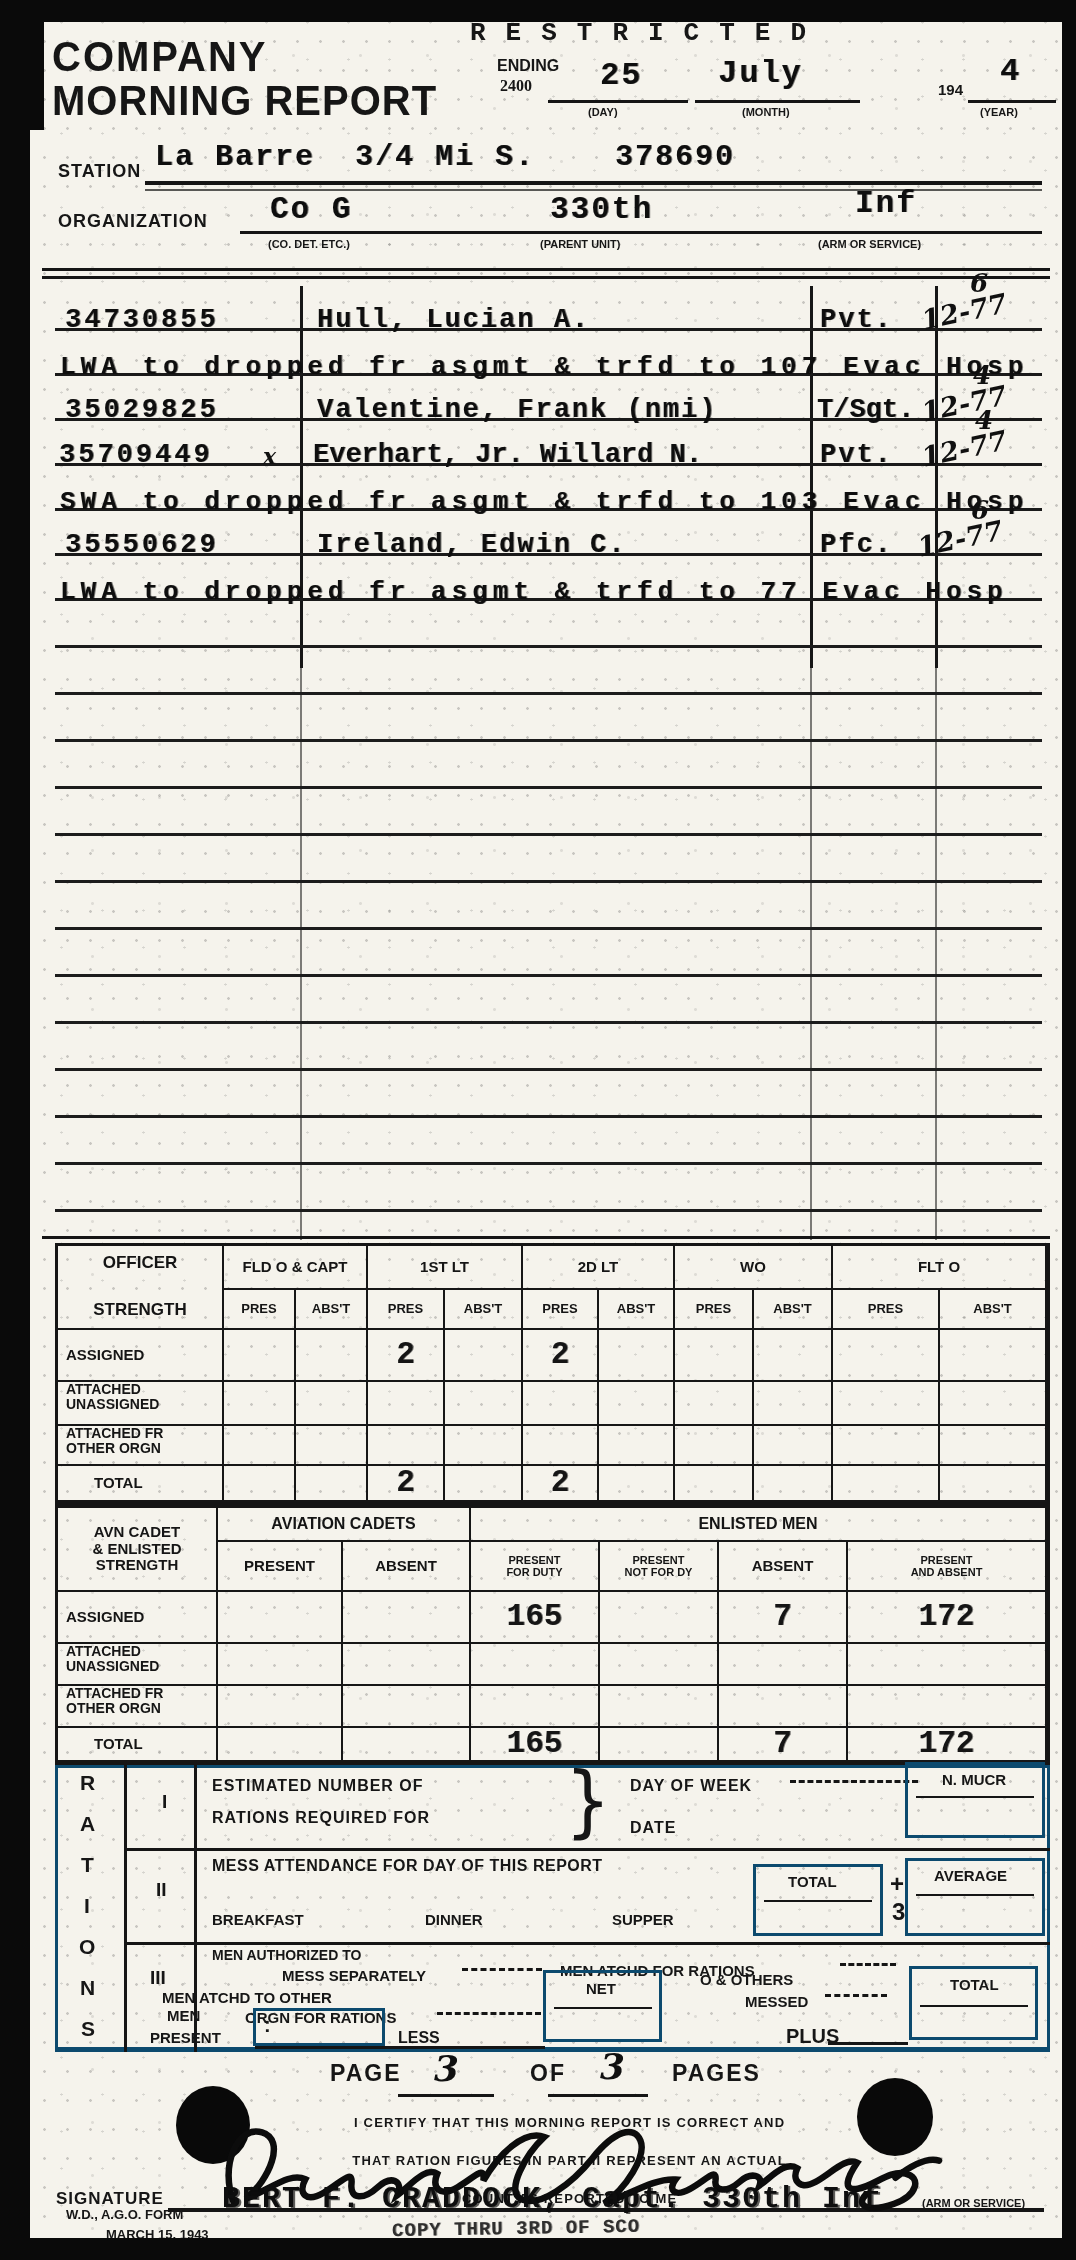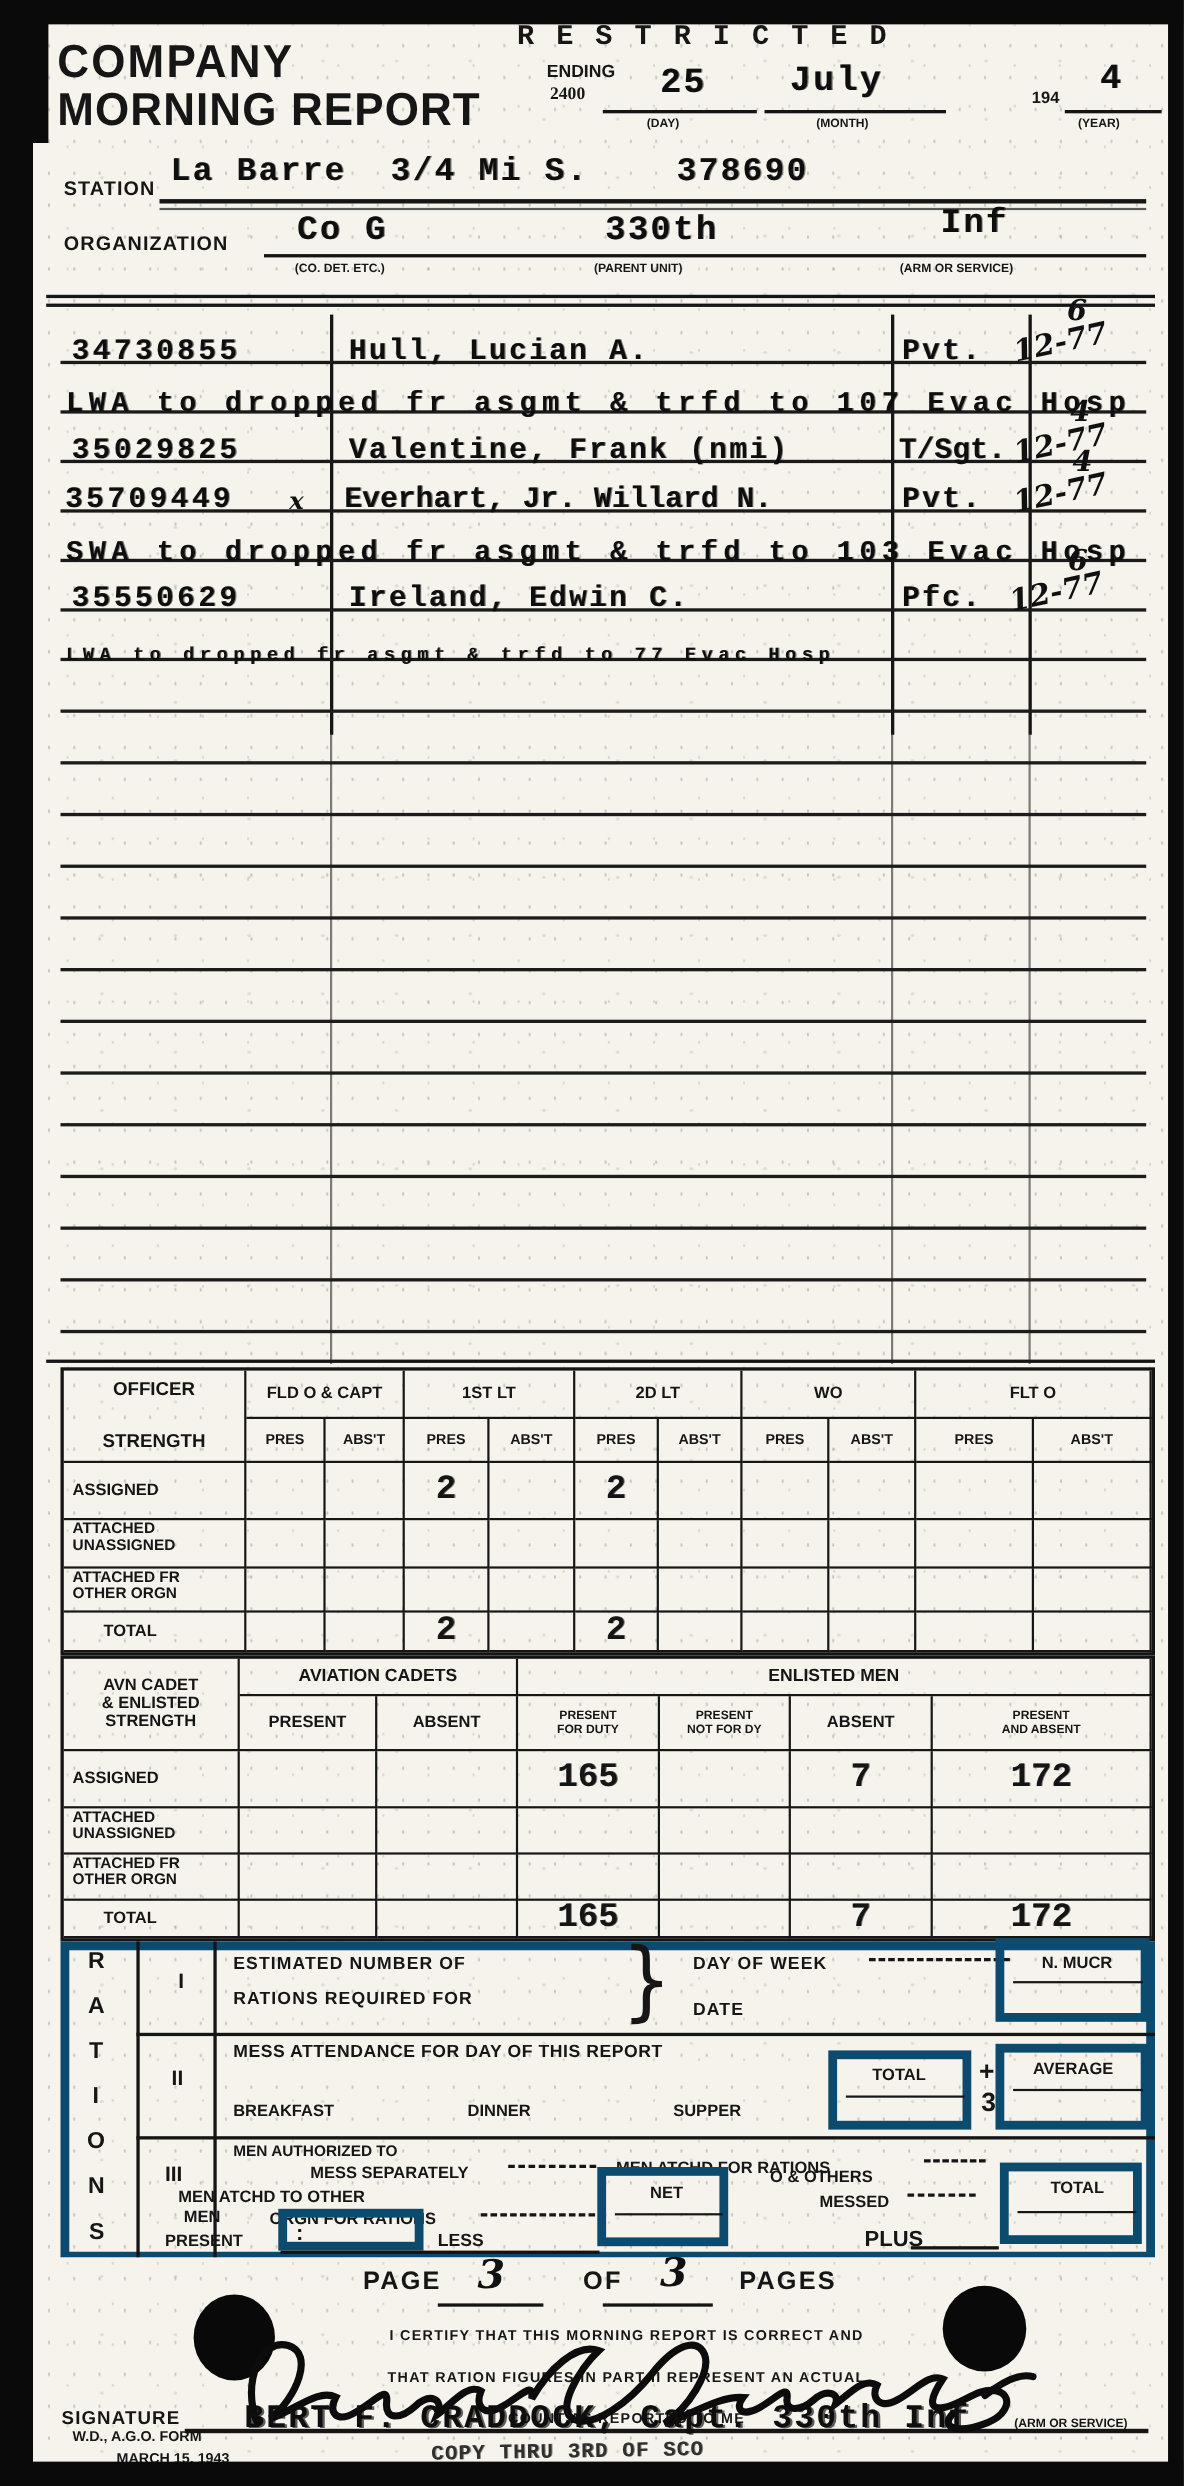--- a/index.html
+++ b/index.html
@@ -14,21 +14,21 @@
     background-size:23px 29px,41px 37px,67px 53px;
     background-position:3px 5px,11px 19px,29px 7px;}
   .edge{position:absolute;background:#0a0a0a;}
   .lbl{position:absolute;font-weight:bold;color:#161616;white-space:pre;line-height:1;}
   .typed{position:absolute;font-family:"Liberation Mono",monospace;font-weight:bold;color:#0e0e0e;
          white-space:pre;line-height:1;letter-spacing:2px;text-shadow:1px 0 0 rgba(10,10,10,.5);}
   .hand{position:absolute;font-family:"DejaVu Serif",serif;font-style:italic;font-weight:bold;
         color:#101010;white-space:pre;line-height:1;}
   .rule{position:absolute;background:#151515;}
   .dashl{position:absolute;border-bottom:3px dashed #151515;}
-  .box{position:absolute;border:8px solid #0c4a6e;box-sizing:border-box;}
+  .box{position:absolute;border:3px solid #0c4a6e;box-sizing:border-box;}
   .hole{position:absolute;background:#090909;border-radius:50%;}
   
   .roster{position:absolute;left:55px;top:286px;width:987px;height:956px;}
   .r-hdr{position:relative;height:44px;border-bottom:4px solid #151515;}
   .r-row{position:relative;height:42px;border-bottom:3px solid #1a1a1a;}
   .r-blank{position:relative;height:44px;border-bottom:3px solid #1c1c1c;}
   .vl{position:absolute;width:3px;background:#161616;}
   .vl.faint{width:2px;opacity:.55;}
   
   .grid{position:absolute;left:55px;border:3px solid #151515;box-sizing:border-box;display:grid;
@@ -130,21 +130,21 @@
     </div>
 
     <div class="r-row">
       <span class="typed" style="left:10px;bottom:-6px;font-size:27px;letter-spacing:3px;">35550629</span>
       <span class="typed" style="left:262px;bottom:-6px;font-size:27px;">Ireland, Edwin C.</span>
       <span class="typed" style="left:765px;bottom:-6px;font-size:27px;">Pfc.</span>
       <span class="hand" style="left:916px;top:-14px;font-size:26px;z-index:3;">6</span>
       <span class="hand" style="left:862px;top:14px;font-size:27px;transform:rotate(-12deg);z-index:3;">12-77</span>
     </div>
     <div class="r-row">
-      <span class="typed" style="left:5px;bottom:-7px;font-size:17px;letter-spacing:5px;z-index:2;text-align:center;">LWA to dropped fr asgmt &amp; trfd to 77 Evac Hosp</span>
+      <span class="typed" style="left:5px;bottom:-7px;font-size:26px;letter-spacing:5px;z-index:2;text-align:center;">LWA to dropped fr asgmt &amp; trfd to 77 Evac Hosp</span>
     </div>
 
     <div class="r-blank"></div>
     <div class="r-blank"></div>
     <div class="r-blank"></div>
     <div class="r-blank"></div>
     <div class="r-blank"></div>
     <div class="r-blank"></div>
     <div class="r-blank"></div>
     <div class="r-blank"></div>

